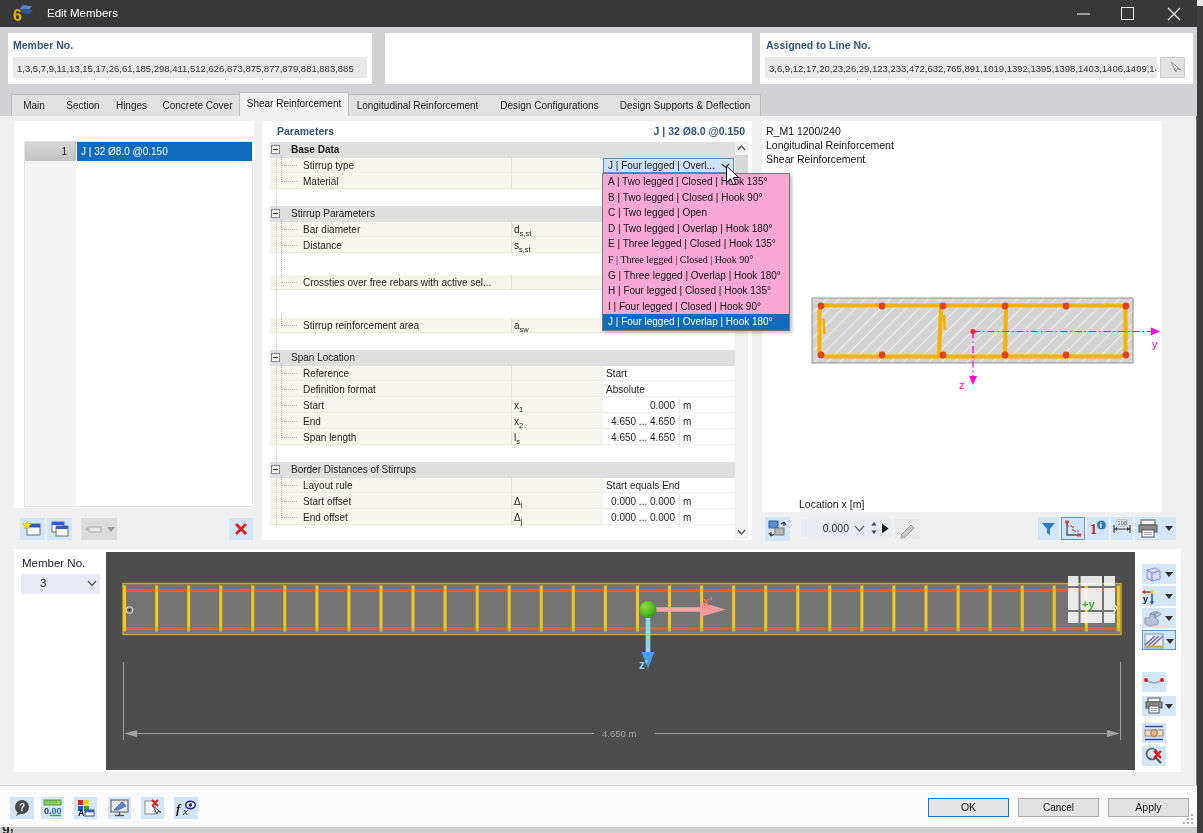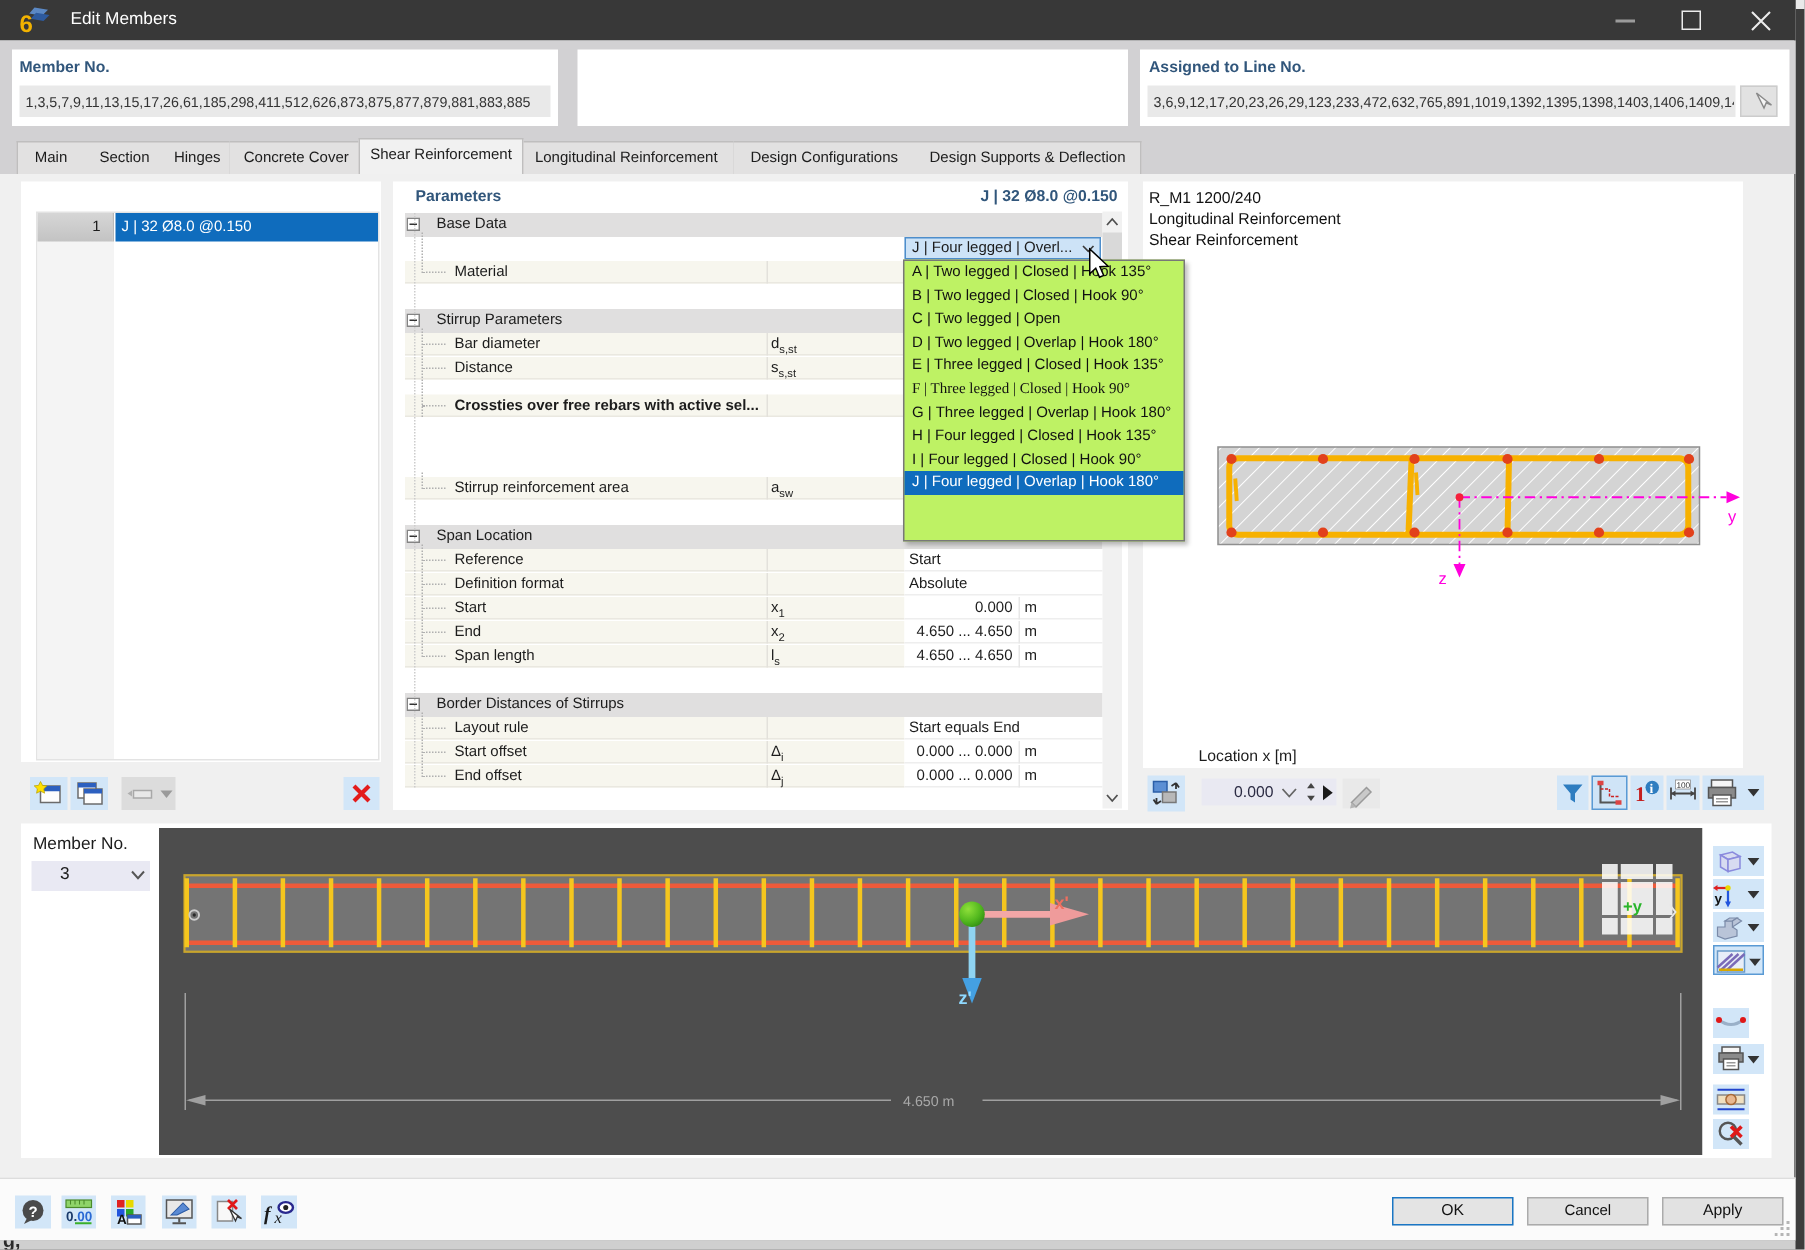--- a/index.html
+++ b/index.html
@@ -113,26 +113,33 @@
   <div class="abs blubtn" style="left:229px;top:518px;width:24px;height:22px;">
     <svg width="24" height="22" viewBox="0 0 24 22">
         <path d="M7 6 L17 16 M17 6 L7 16" stroke="#e31b1b" stroke-width="2.8"></path>
       </svg>
   </div>
 
   <div class="abs" style="left:262px;top:121px;width:490px;height:419px;background:#ffffff;"></div>
   <div class="abs lbl" style="left:277px;top:125px;">Parameters</div>
   <div class="abs lbl" style="left:545px;top:125px;width:200px;text-align:right;">J | 32 Ø8.0 @0.150</div>
   <div class="abs" id="paramtable" style="left:270px;top:141px;width:478px;height:398px;">
-    <div class="prow pgrp" style="top:1px;">
+    <div class="prow pgrp" style="top:1px;font-weight:bold;">
       <svg style="position:absolute;left:1px;top:3px;" width="9" height="9" viewBox="0 0 9 9">
           <rect x="0.5" y="0.5" width="8" height="8" fill="#ffffff" stroke="#848484"></rect>
           <line x1="2" y1="4.5" x2="7" y2="4.5" stroke="#333" stroke-width="1"></line>
         </svg>
       <div class="pglab">Base Data</div>
+    </div>
+    <div class="prow" style="top:17px;">
+      <div class="pcell"></div>
+      <div class="pcellv"></div>
+      <div style="position:absolute;left:241px;top:0;width:1px;height:15px;background:#e3e1db;"></div>
+      <div style="position:absolute;left:11px;top:7px;width:16px;height:1px;border-top:1px dotted #b0b0b0;"></div>
+      <div class="plab">Stirrup type</div>
     </div>
     <div class="prow pgrp" style="top:65px;">
       <svg style="position:absolute;left:1px;top:3px;" width="9" height="9" viewBox="0 0 9 9">
           <rect x="0.5" y="0.5" width="8" height="8" fill="#ffffff" stroke="#848484"></rect>
           <line x1="2" y1="4.5" x2="7" y2="4.5" stroke="#333" stroke-width="1"></line>
         </svg>
       <div class="pglab">Stirrup Parameters</div>
     </div>
     <div class="prow" style="top:33px;">
       <div class="pcell"></div>
@@ -150,21 +157,21 @@
       <div class="psym">d<sub class="s">s,st</sub></div>
     </div>
     <div class="prow" style="top:97px;">
       <div class="pcell"></div>
       <div class="pcellv"></div>
       <div style="position:absolute;left:241px;top:0;width:1px;height:15px;background:#e3e1db;"></div>
       <div style="position:absolute;left:11px;top:7px;width:16px;height:1px;border-top:1px dotted #b0b0b0;"></div>
       <div class="plab">Distance</div>
       <div class="psym">s<sub class="s">s,st</sub></div>
     </div>
-    <div class="prow" style="top:122px;font-weight:bold;">
+    <div class="prow" style="top:134px;">
       <div class="pcell"></div>
       <div class="pcellv"></div>
       <div style="position:absolute;left:241px;top:0;width:1px;height:15px;background:#e3e1db;"></div>
       <div style="position:absolute;left:11px;top:7px;width:16px;height:1px;border-top:1px dotted #b0b0b0;"></div>
       <div class="plab">Crossties over free rebars with active sel...</div>
     </div>
     <div class="prow" style="top:177px;">
       <div class="pcell"></div>
       <div class="pcellv"></div>
       <div style="position:absolute;left:241px;top:0;width:1px;height:15px;background:#e3e1db;"></div>
@@ -282,21 +289,21 @@
     </div>
   </div>
 
   <div class="abs" style="left:603px;top:158px;width:131px;height:15px;background:#cde3f7;border:1px solid #4e8ecb;z-index:5;">
     <div style="position:absolute;left:4px;top:1px;font-size:10px;color:#1c1c1c;white-space:nowrap;">J | Four legged | Overl...</div>
     <svg style="position:absolute;left:117px;top:4px;" width="9" height="6" viewBox="0 0 9 6">
         <path d="M1 1 L4.5 4.5 L8 1" stroke="#3a3a3a" stroke-width="1.1" fill="none"></path>
       </svg>
   </div>
 
-  <div class="abs" style="left:602px;top:173px;width:188px;height:188px;background:#bef264;border:1px solid #787878;z-index:6;box-shadow:2px 2px 3px rgba(0,0,0,0.25);">
+  <div class="abs" style="left:602px;top:173px;width:188px;height:158px;background:#f9a8d4;border:1px solid #787878;z-index:6;box-shadow:2px 2px 3px rgba(0,0,0,0.25);">
     <div class="ddi" style="top:0px;">A | Two legged | Closed | Hook 135°</div>
     <div class="ddi" style="top:16px;">B | Two legged | Closed | Hook 90°</div>
     <div class="ddi" style="top:31px;">C | Two legged | Open</div>
     <div class="ddi" style="top:47px;">D | Two legged | Overlap | Hook 180°</div>
     <div class="ddi" style="top:62px;">E | Three legged | Closed | Hook 135°</div>
     <div class="ddi" style="top:78px;font-family:Liberation Serif, serif;">F | Three legged | Closed | Hook 90°</div>
     <div class="ddi" style="top:94px;">G | Three legged | Overlap | Hook 180°</div>
     <div class="ddi" style="top:109px;">H | Four legged | Closed | Hook 135°</div>
     <div class="ddi" style="top:125px;">I | Four legged | Closed | Hook 90°</div>
     <div class="ddi" style="top:140px;background:#0f6cbd;color:#ffffff;">J | Four legged | Overlap | Hook 180°</div>

